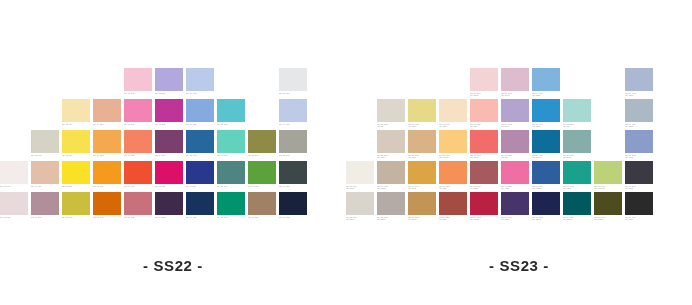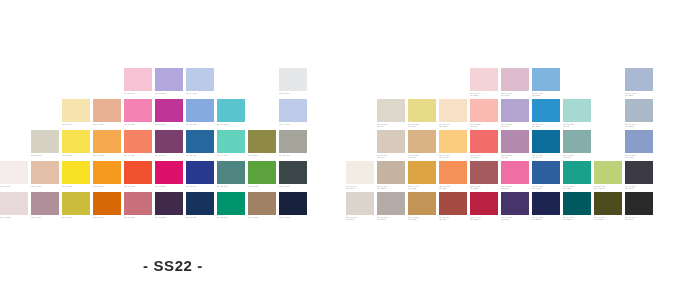--- a/index.html
+++ b/index.html
@@ -492,14 +492,15 @@
           <div class="cell">
             <div class="chip" style="background: rgb(76, 76, 31);"></div>
             <div class="lbl"><span>TPG 19-0840</span><span class="l2">HEX 97368</span></div>
           </div>
           <div class="cell">
             <div class="chip" style="background: rgb(43, 42, 43);"></div>
             <div class="lbl"><span>TPG 19-4006</span><span class="l2">HEX 0177</span></div>
           </div>
         </div>
       </div>
+    <div class="caption">- SS23 -</div>
   </div>
 </div>
 
 </body></html>

